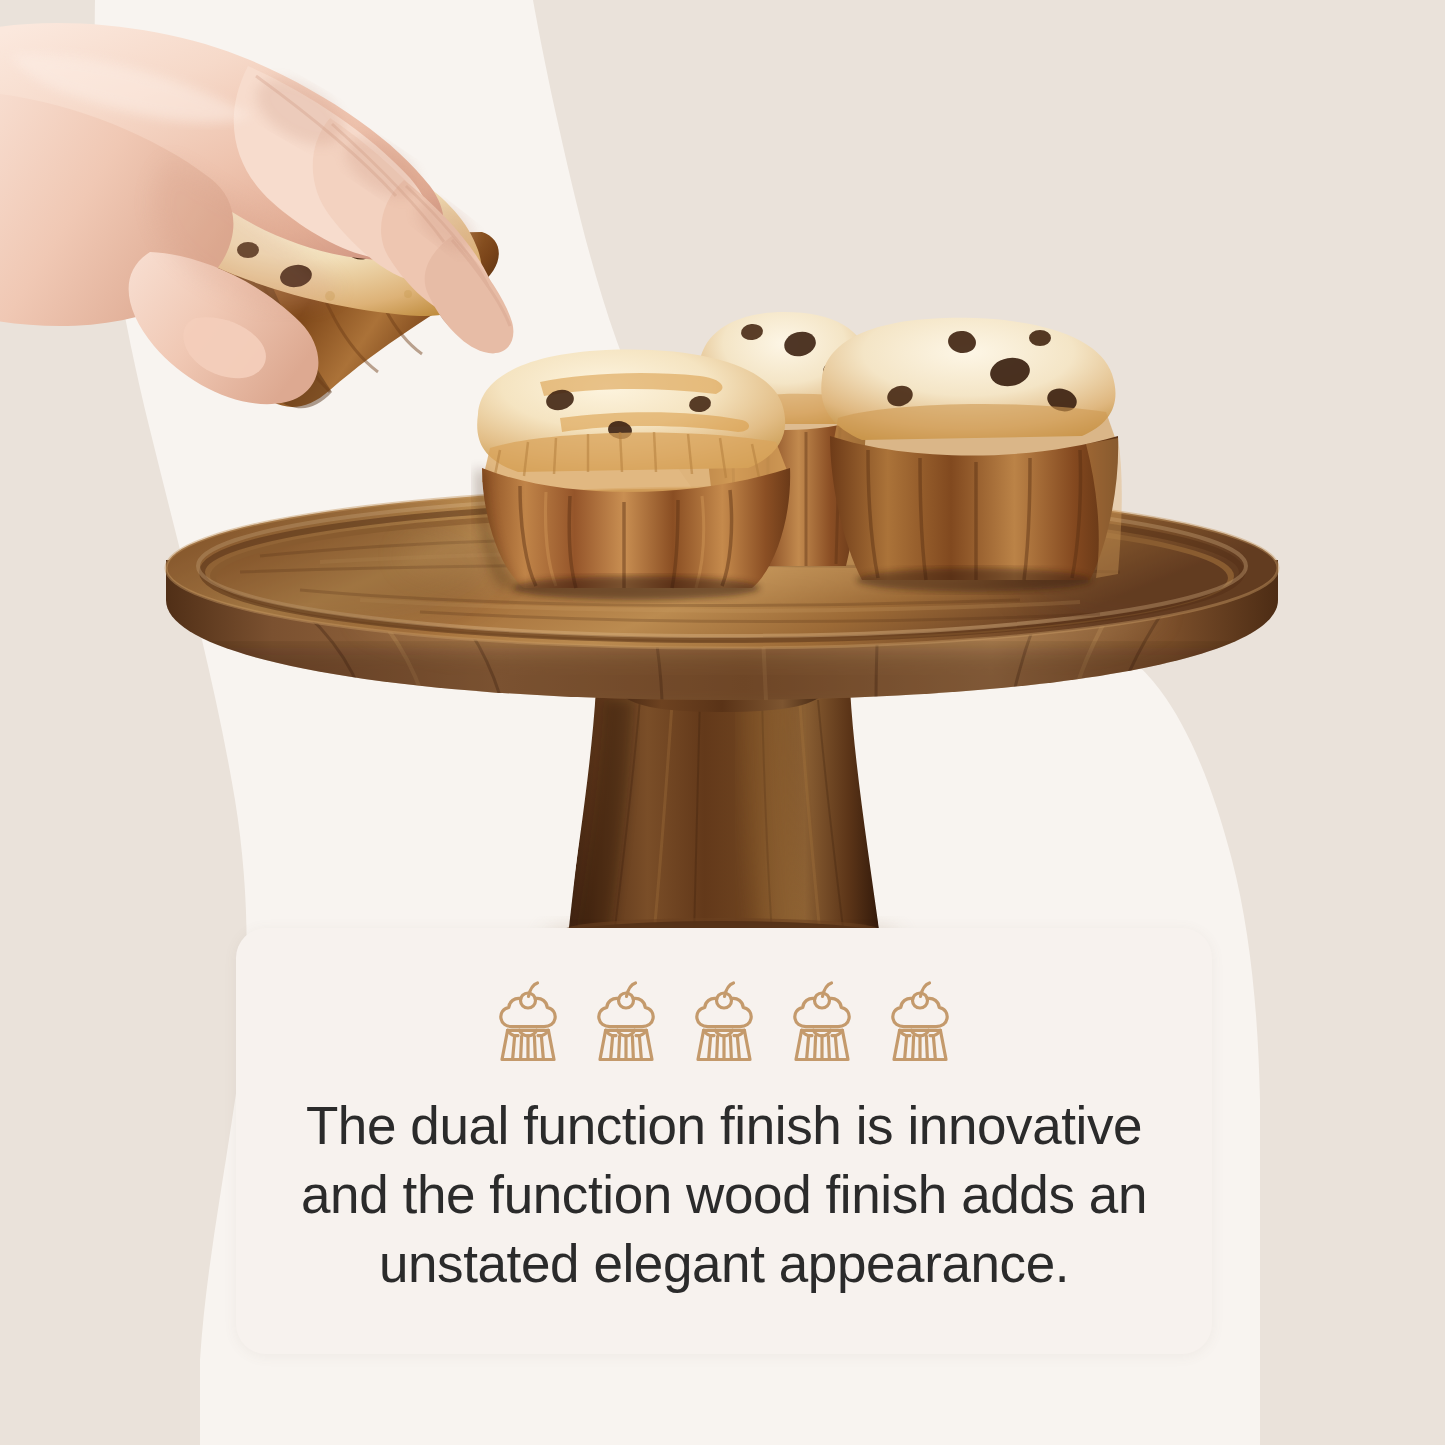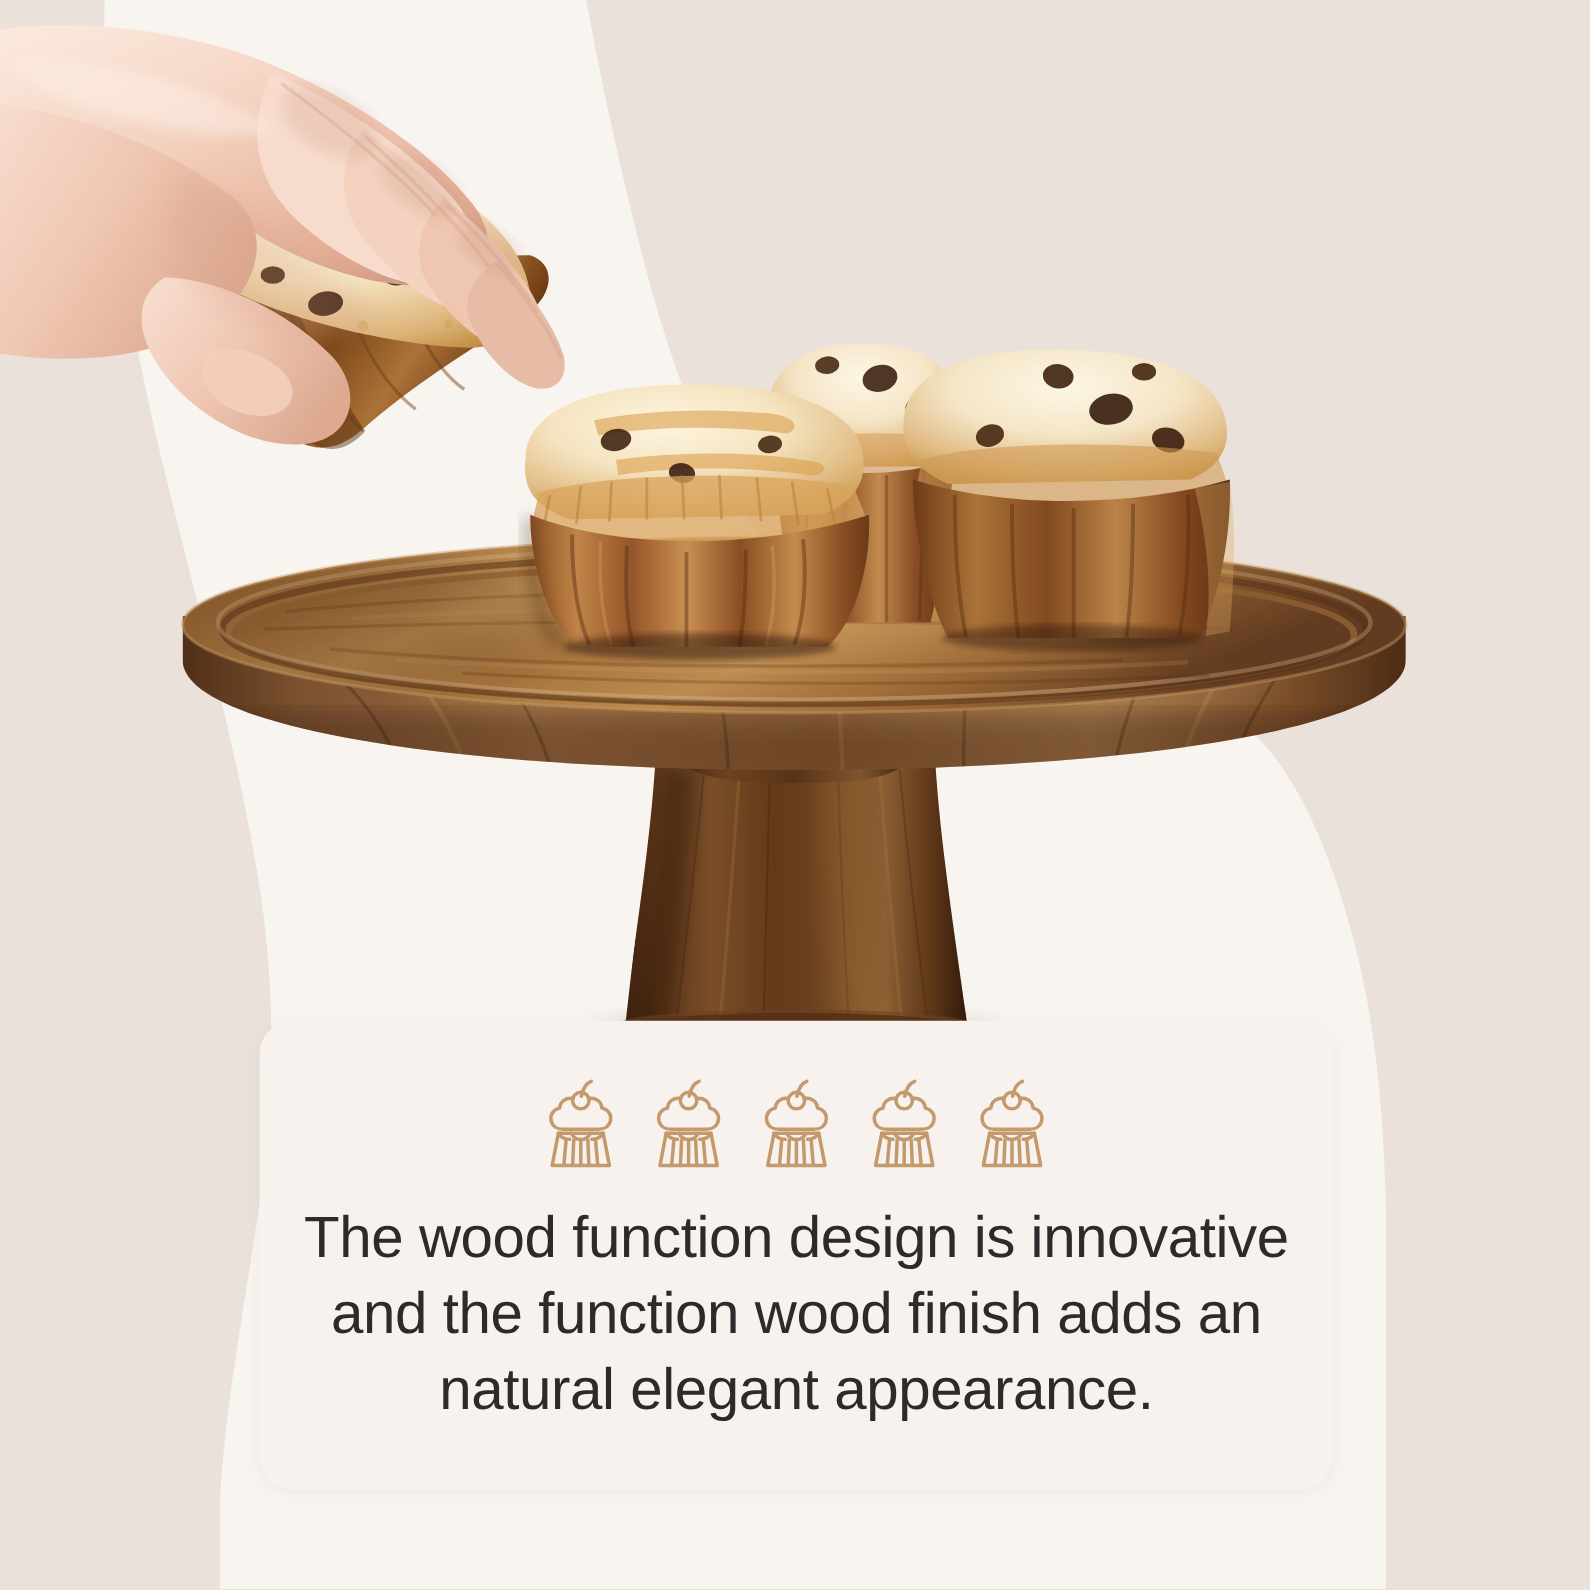--- a/index.html
+++ b/index.html
@@ -548,19 +548,19 @@
           <path d="M20.6 58.6 L 18.6 81.5"></path>
           <path d="M27.6 58.4 L 26.6 81.5"></path>
           <path d="M34 58.2 L 34 81.5"></path>
           <path d="M40.4 58.4 L 41.4 81.5"></path>
           <path d="M47.4 58.6 L 49.4 81.5"></path>
         </g>
       </svg>
     </div>
 
     <p class="review-text">
-      <span>The wood function design is innovative</span>
+      <span>The dual function finish is innovative</span>
       <span>and the function wood finish adds an</span>
-      <span>natural elegant appearance.</span>
+      <span>unstated elegant appearance.</span>
     </p>
   </div>
 
 </div>
 
 </body></html>

